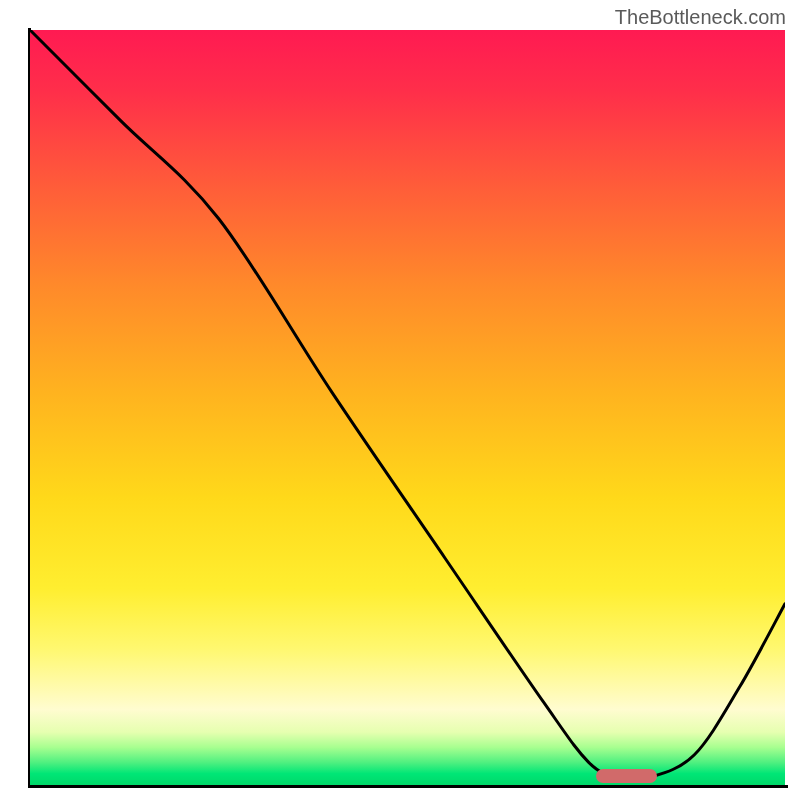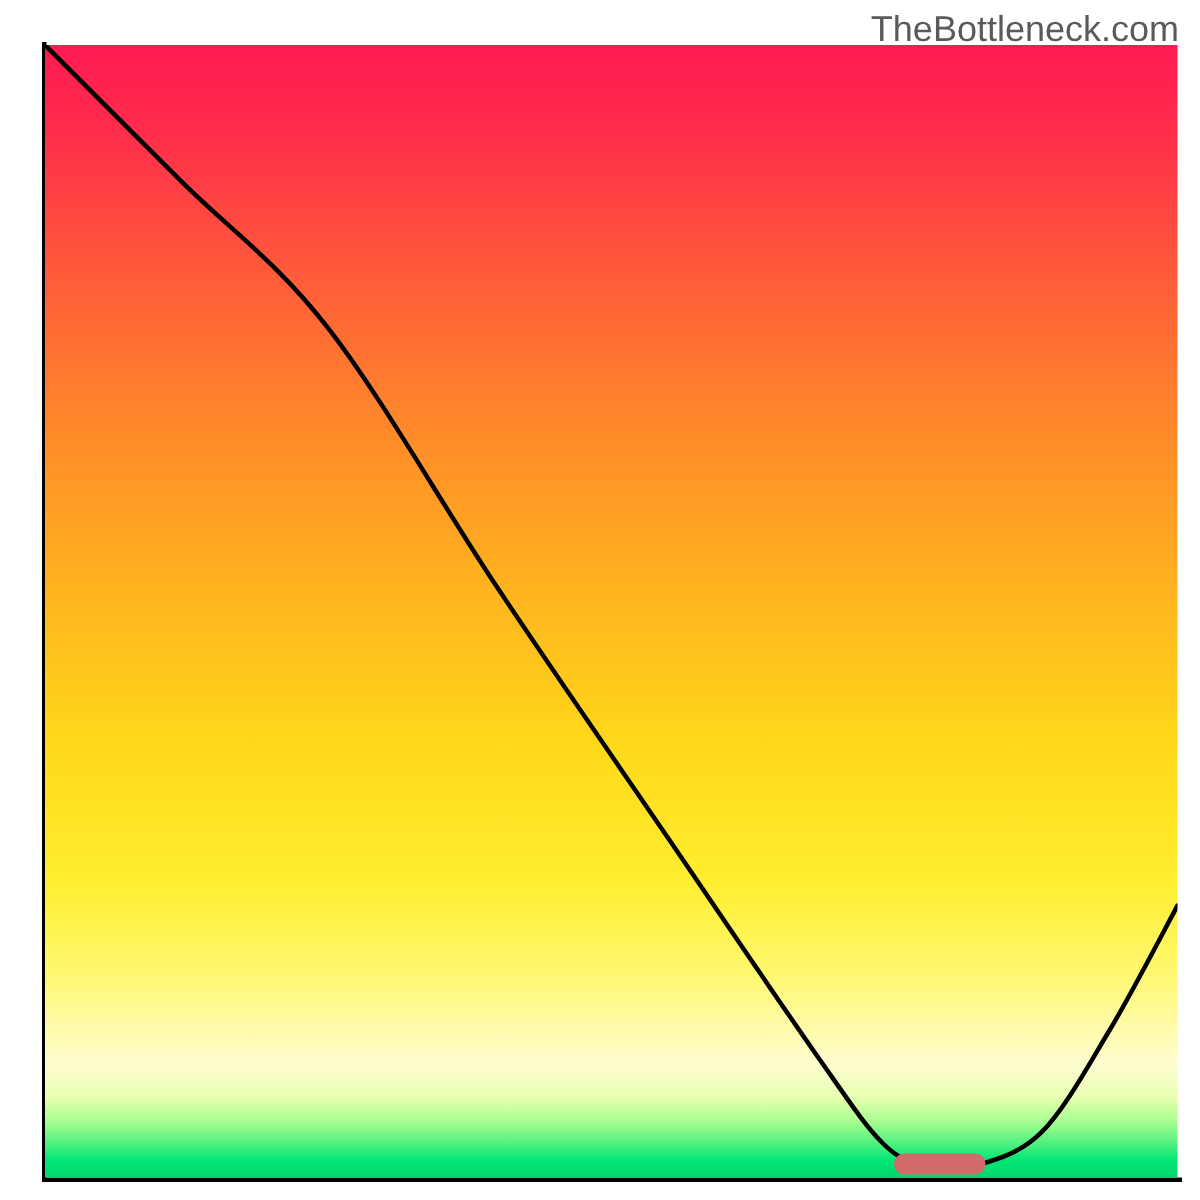--- a/index.html
+++ b/index.html
@@ -7,21 +7,21 @@
     width: 800px;
     height: 800px;
     background: #ffffff;
     position: relative;
     font-family: Arial, sans-serif;
   }
   .watermark {
     position: absolute;
     top: 6px;
     right: 14px;
-    font-size: 24px;
+    font-size: 20px;
     color: #5a5a5a;
     font-weight: 500;
     z-index: 10;
   }
   .plot-area {
     position: absolute;
     left: 30px;
     top: 30px;
     width: 755px;
     height: 755px;

